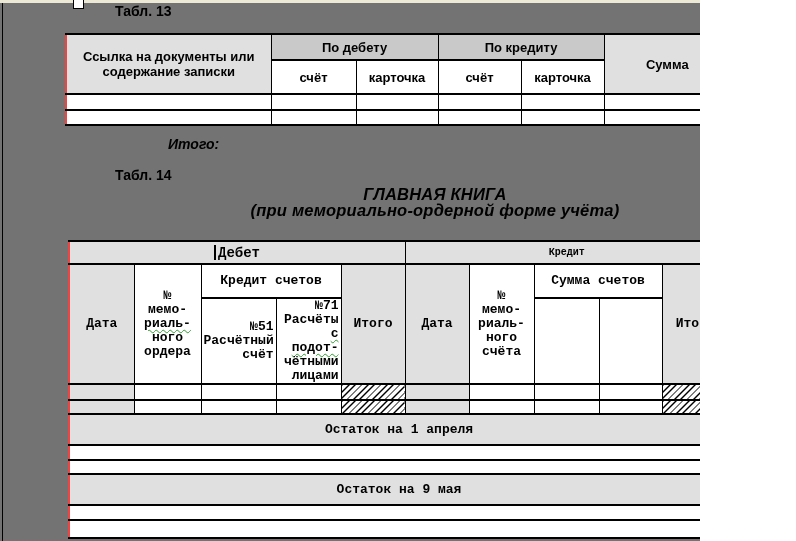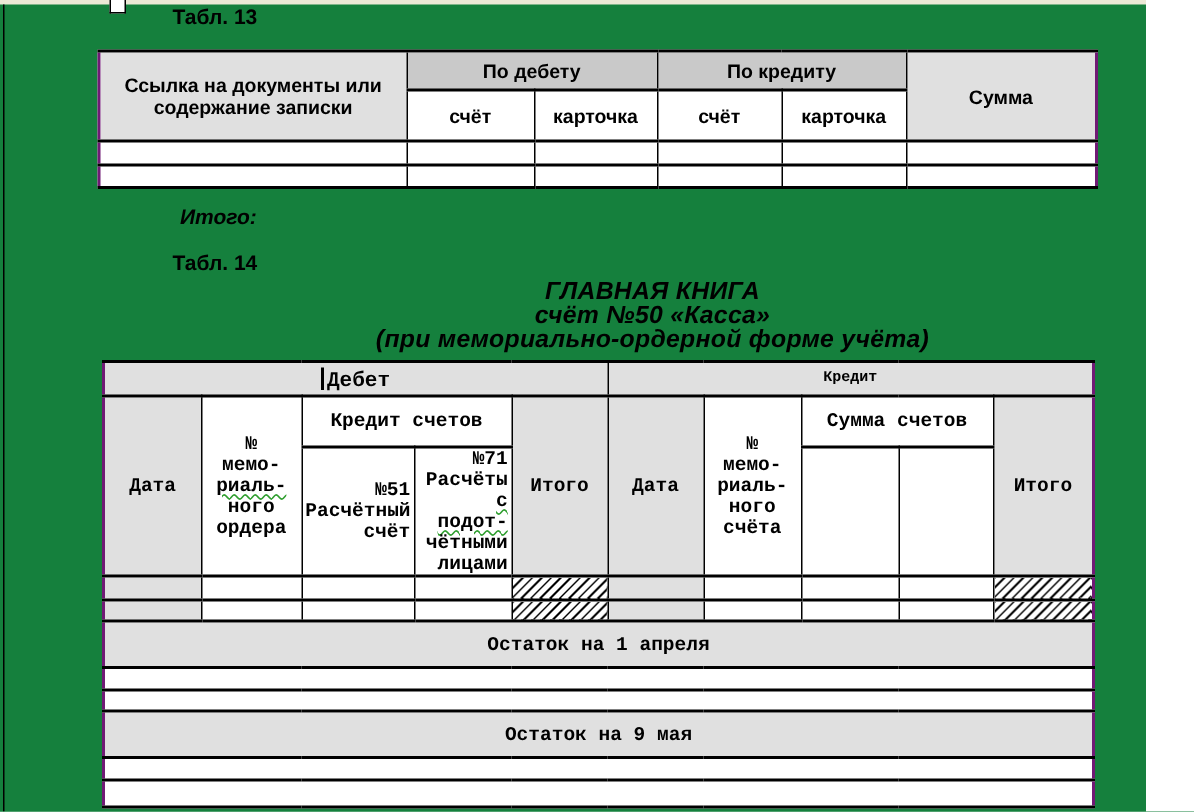--- a/index.html
+++ b/index.html
@@ -1,46 +1,46 @@
 <!DOCTYPE html>
 <html><head>
 <meta charset="utf-8">
 <style>
   html,body{margin:0;padding:0;}
   body{font-family:"Liberation Sans", sans-serif; color:#000;}
-  .screen{position:relative;width:764px;height:541px;background:#15803d;overflow:hidden;}
+  .screen{position:relative;width:700px;height:541px;background:#737373;overflow:hidden;}
   .top-margin{position:absolute;left:0;top:0;width:796px;height:3px;background:#ece9d6;}
   .pborder{position:absolute;top:3px;width:1px;height:538px;background:#000;}
   .pborder.left{left:2px;}
   .pborder.right{left:790px;}
   .anchor-box{position:absolute;left:73px;top:0;width:9px;height:8px;background:#fff;
               border:1px solid #000;border-top:none;}
   .lbl{position:absolute;font-size:14px;font-weight:bold;white-space:nowrap;}
   .title-c{position:absolute;text-align:center;font-style:italic;font-weight:bold;
            font-size:17px;letter-spacing:.2px;white-space:nowrap;}
   .title-block{position:absolute;text-align:center;font-style:italic;font-weight:bold;
            font-size:16.5px;line-height:16px;letter-spacing:.2px;}
   table{border-collapse:collapse;table-layout:fixed;position:absolute;background:#fff;}
-  table{border:2px solid #701a75;}
+  table{border:2px solid #ef4444;}
   td{border-style:solid;border-color:#000;border-width:2px 1px;padding:0 2px;
      text-align:center;vertical-align:middle;font-weight:bold;overflow:hidden;}
   .g{background:#e0e0e0;}
   .g2{background:#c9c9c9;}
   .t13 td{font-size:13px;line-height:15px;}
   .t14 td{font-size:13px;line-height:14px;}
   .memo{font-size:12px;line-height:13px;}
   .acc{font-size:10.5px;line-height:12px;text-align:right;}
   .pre{white-space:pre-line;}
   .lines span{display:block;white-space:pre-line;}
   .sq{text-decoration-line:underline;text-decoration-style:wavy;
       text-decoration-color:#2e9e2e;text-decoration-thickness:1px;text-underline-offset:2px;}
   .hatch{background-image:repeating-linear-gradient(135deg,#000 0 1.2px,transparent 1.2px 4.5px);}
   .caret{display:inline-block;width:1.5px;height:15px;background:#000;
          vertical-align:-3px;margin-right:2px;}
-  .itogo{position:absolute;font-size:14px;font-weight:bold;font-style:italic;white-space:nowrap;}
+  .itogo{position:absolute;font-size:14px;font-weight:bold;font-style:italic;white-space:nowrap;margin-left:48px;}
 </style>
 </head>
 <body>
 
 <div class="screen">
   <div class="top-margin"></div>
   <div class="pborder left"></div>
   <div class="pborder right"></div>
   <div class="anchor-box"></div>
 
@@ -87,21 +87,20 @@
     </tr>
   </tbody>
     </table>
 
   <div class="itogo" style="left:120px;top:136px;">Итого:</div>
 
   <div class="lbl" style="left:115px;top:167px;">Табл. 14</div>
 
   <div class="title-block" style="left:135px;top:186px;width:600px;text-align:center;">
     <div>ГЛАВНАЯ КНИГА</div>
-    <div>счёт №50 «Касса»</div>
     <div>(при мемориально-ордерной форме учёта)</div>
   </div>
 
   <table class="t14" style="left:68px;top:240px;width:660px;font-family:Liberation Mono, monospace;">
     <colgroup>
       <col style="width:65px">
         <col style="width:67px">
         <col style="width:75px">
       <col style="width:65px">
         <col style="width:64px">

